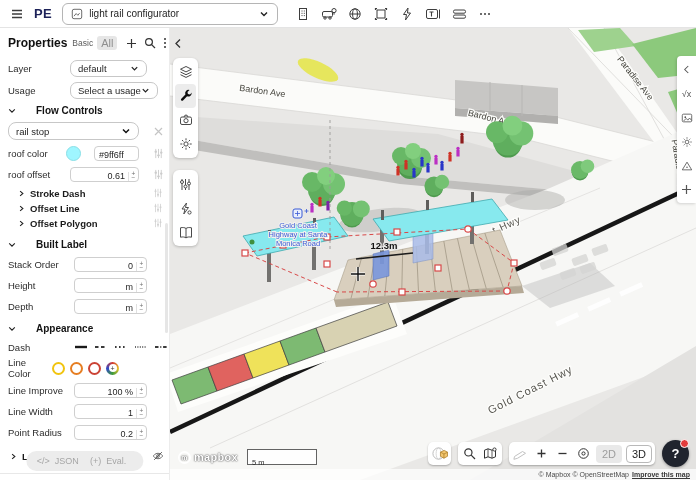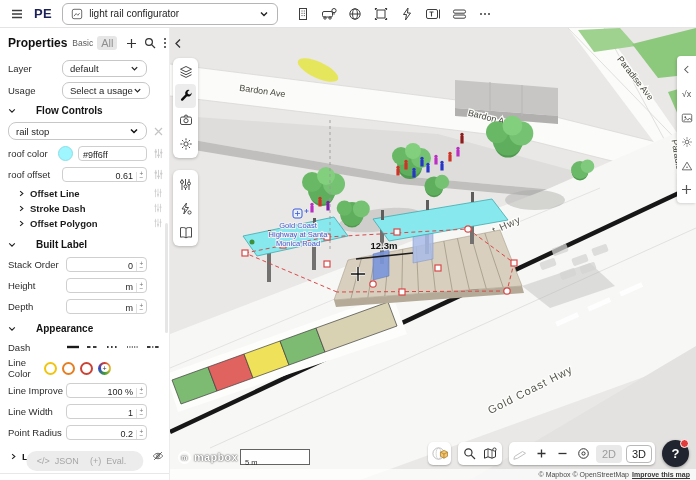--- a/index.html
+++ b/index.html
@@ -18,21 +18,21 @@
   .tb-sep{width:6px;}
 
   
   .panel{position:absolute;top:28px;left:0;width:170px;bottom:0;background:#fff;z-index:5;
     padding:5px 0 16px 8px;box-sizing:border-box;border-right:1px solid #ececec;}
   .p-header{display:flex;align-items:center;height:20px;margin-bottom:7px;}
   .p-title{font-weight:700;font-size:12px;color:#101010;}
   .seg{display:flex;align-items:center;margin-left:5px;font-size:8.5px;color:#5d5d5d;gap:2px;}
   .seg .chip{background:#e6e6e6;border-radius:3px;padding:1px 4px;color:#8f8f8f;}
   .hbtn{margin-left:7px;color:#2e2e2e;display:flex;align-items:center;justify-content:center;}
-  .row{display:flex;align-items:center;height:17px;margin-bottom:5px;}
+  .row{display:flex;align-items:center;height:17px;margin-bottom:5px;gap:8px;}
   .row .lab{font-size:9.5px;color:#2c2c2c;width:54px;flex:none;}
   .select{flex:1;border:1px solid #c7c7c7;border-radius:7px;height:17px;display:flex;align-items:center;
     padding:0 7px;font-size:9.5px;color:#1f1f1f;box-sizing:border-box;}
   .select .grow{flex:1;white-space:nowrap;overflow:hidden;}
   .tail{width:22px;flex:none;display:flex;justify-content:center;color:#c9c9c9;}
   .sect{display:flex;align-items:center;font-weight:700;font-size:10px;color:#141414;height:13px;margin:3px 0 5px 0;gap:20px;}
   .group-row{display:flex;align-items:center;height:12px;margin:0 0 3px 10px;font-weight:700;font-size:9.5px;color:#1b1b1b;gap:5px;}
   .group-row .grow{flex:1;}
   .inp{border:1px solid #cfcfcf;border-radius:4px;height:15px;display:flex;align-items:flex-end;
     font-size:9px;color:#1f1f1f;background:#fff;box-sizing:border-box;}
@@ -60,21 +60,21 @@
   .map{position:absolute;top:28px;left:170px;right:0;bottom:0;overflow:hidden;background:#e9e8e6;}
   .scene{position:absolute;inset:0;}
   .tl{position:absolute;left:3px;width:25px;background:#fff;border-radius:6px;box-shadow:0 1px 3px rgba(0,0,0,.22);
     display:flex;flex-direction:column;align-items:center;padding:2px 0;z-index:3;}
   .tl.one{top:30px;} .tl.two{top:142px;}
   .tbtn{width:21px;height:24px;display:flex;align-items:center;justify-content:center;color:#4a4a4a;border-radius:4px;}
   .tbtn.active{background:#ececec;color:#0d0d0d;}
   .tr{position:absolute;right:0;top:28px;width:19px;background:#fff;border-radius:4px 0 0 4px;
     box-shadow:-1px 1px 3px rgba(0,0,0,.15);display:flex;flex-direction:column;align-items:center;padding:3px 0;gap:3px;z-index:3;}
   .tr .tbtn{width:17px;height:21px;font-size:9px;color:#555;}
-  .mb-left{position:absolute;left:8px;bottom:15px;display:flex;align-items:center;gap:2px;z-index:3;}
+  .mb-left{position:absolute;left:8px;bottom:15px;display:flex;align-items:center;gap:9px;z-index:3;}
   .mapbox-logo{display:flex;align-items:center;gap:3px;color:#fff;font-weight:700;font-size:11px;
     text-shadow:0 0 2px rgba(70,70,70,.9),0 0 1px rgba(70,70,70,.9);letter-spacing:.3px;}
   .logo-o{width:13px;height:13px;border:2px solid #fff;border-radius:50%;box-sizing:border-box;display:flex;
     align-items:center;justify-content:center;font-size:7px;line-height:7px;}
   .scalebox{width:70px;height:16px;background:rgba(255,255,255,.88);border:1px solid #636363;font-size:7.5px;
     color:#2e2e2e;padding:8px 0 0 4px;box-sizing:border-box;}
   .mb-right{position:absolute;right:7px;bottom:13px;display:flex;align-items:center;gap:7px;z-index:3;}
   .ctl{background:#fff;border-radius:5px;box-shadow:0 1px 2px rgba(0,0,0,.28);display:flex;align-items:center;height:23px;padding:0 1px;}
   .cbtn{width:21px;height:23px;display:flex;align-items:center;justify-content:center;color:#333;}
   .cbtn.disabled{color:#c2c2c2;}
@@ -274,35 +274,35 @@
             <circle cx="6" cy="8" r="1.3" fill="#cccccc"></circle>
             <circle cx="9" cy="5" r="1.3" fill="#cccccc"></circle>
           </svg>
       </span>
     </div>
 
     <div class="group-row">
       <svg width="7" height="7" viewBox="0 0 10 10">
           <path d="M3 1.5L7 5 3 8.5" fill="none" stroke="#222" stroke-width="1.5"></path>
         </svg>
-      <span class="grow">Offset Line</span>
+      <span class="grow">Stroke Dash</span>
       <span class="tail">
         <svg width="10" height="10" viewBox="0 0 12 12">
             <path d="M3 1v10M6 1v10M9 1v10" stroke="#d2d2d2" stroke-width="1"></path>
             <circle cx="3" cy="4" r="1.2" fill="#d2d2d2"></circle>
             <circle cx="6" cy="8" r="1.2" fill="#d2d2d2"></circle>
             <circle cx="9" cy="5" r="1.2" fill="#d2d2d2"></circle>
           </svg>
       </span>
     </div>
     <div class="group-row">
       <svg width="7" height="7" viewBox="0 0 10 10">
           <path d="M3 1.5L7 5 3 8.5" fill="none" stroke="#222" stroke-width="1.5"></path>
         </svg>
-      <span class="grow">Stroke Dash</span>
+      <span class="grow">Offset Line</span>
       <span class="tail">
         <svg width="10" height="10" viewBox="0 0 12 12">
             <path d="M3 1v10M6 1v10M9 1v10" stroke="#d2d2d2" stroke-width="1"></path>
             <circle cx="3" cy="4" r="1.2" fill="#d2d2d2"></circle>
             <circle cx="6" cy="8" r="1.2" fill="#d2d2d2"></circle>
             <circle cx="9" cy="5" r="1.2" fill="#d2d2d2"></circle>
           </svg>
       </span>
     </div>
     <div class="group-row">

